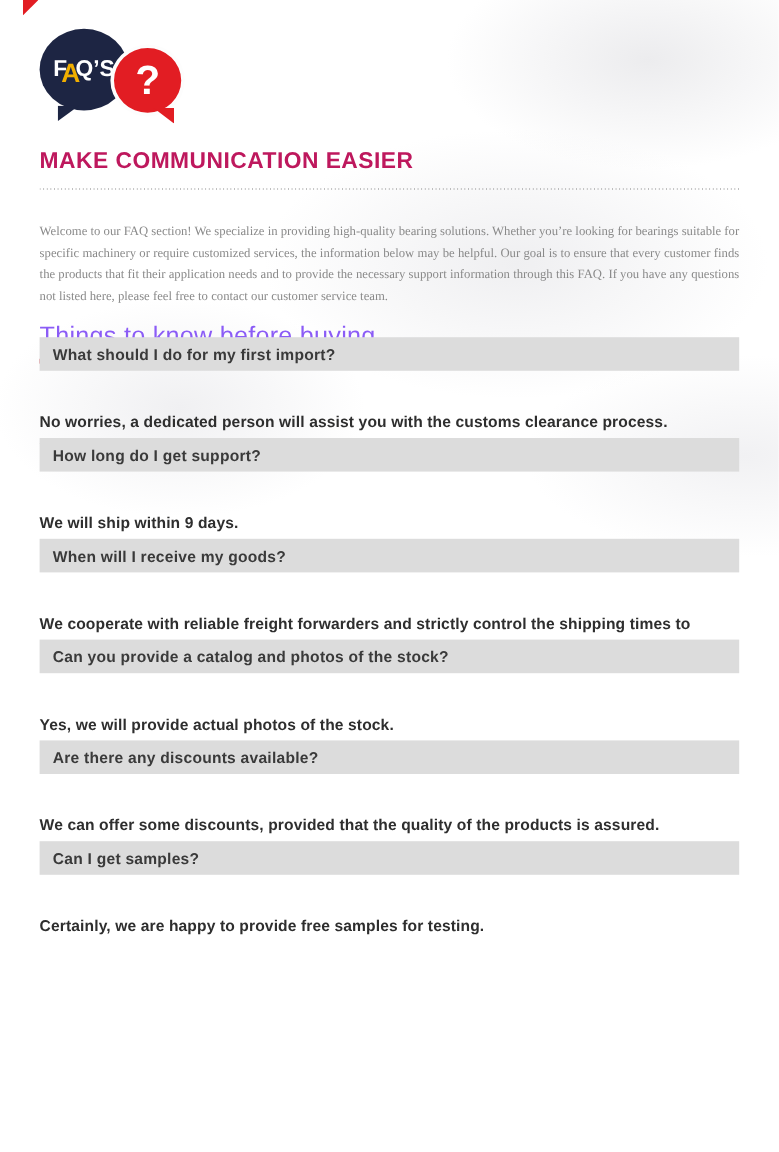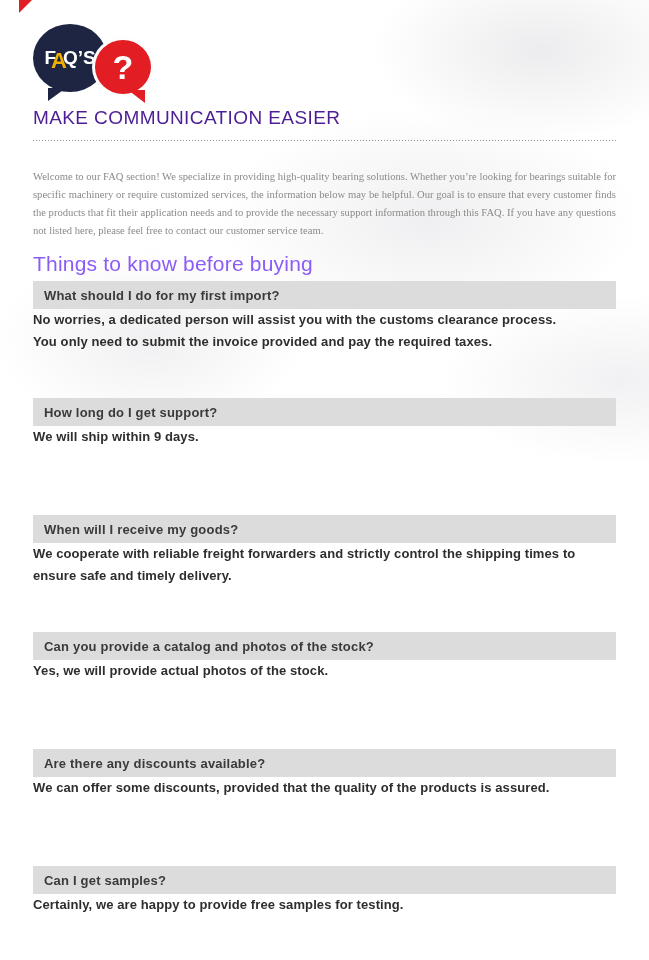--- a/index.html
+++ b/index.html
@@ -56,23 +56,23 @@
   }
   .tail-red {
     position: absolute; right: 6px; bottom: -9px;
     width: 17px; height: 13px; background: #e21d23;
     -webkit-clip-path: polygon(100% 100%, 0 0, 100% 0);
     clip-path: polygon(100% 100%, 0 0, 100% 0);
   }
 
   
   h1 {
-    margin: 4px 0 0 0;
-    font-size: 19px; line-height: 24px; font-weight: normal;
-    letter-spacing: 0.4px; color: #4c1d95;
+    margin: 21px 0 0 0;
+    font-size: 19px; line-height: 24px; font-weight: bold;
+    letter-spacing: 0.4px; color: #be185d;
   }
   .dotted-sep {
     margin-top: 10px; height: 2px;
     background-image: repeating-linear-gradient(to right, #8f8f8f 0 1px, rgba(0,0,0,0) 1px 3px);
     background-size: 3px 1px; background-repeat: repeat-x; background-position: 0 0;
   }
   .intro {
     margin: 26px 0 0 0;
     font-size: 10.6px; line-height: 18px; color: #8a8a8a;
     text-align: justify;
@@ -86,21 +86,21 @@
   .deco { margin-top: 5px; height: 5px; display: flex; align-items: center; }
   .deco .dot {
     width: 4px; height: 4px; background: #c3212a; margin-right: 4px; display: inline-block;
   }
   .deco .bar {
     width: 96px; height: 4px; background: #c3212a; margin-left: 3px;
     border-radius: 2px; display: inline-block;
   }
 
   
-  .faq-item { height: 117px; display: flex; flex-direction: column; }
+  .faq-item { height: 84px; display: flex; flex-direction: column; gap: 32px; }
   .faq-q {
     height: 28px; flex: 0 0 28px; background: #dcdcdc;
     display: flex; align-items: center; padding: 0 11px;
     font-size: 13px; font-weight: 600; color: #3a3a3a; letter-spacing: 0.2px;
   }
   .faq-a-wrap { flex: 1 1 auto; display: flex; align-items: flex-start; }
   .faq-a {
     margin: 0; font-size: 13px; font-weight: 600; color: #2e2e2e;
     line-height: 22px; white-space: pre-line; letter-spacing: 0.1px;
   }

